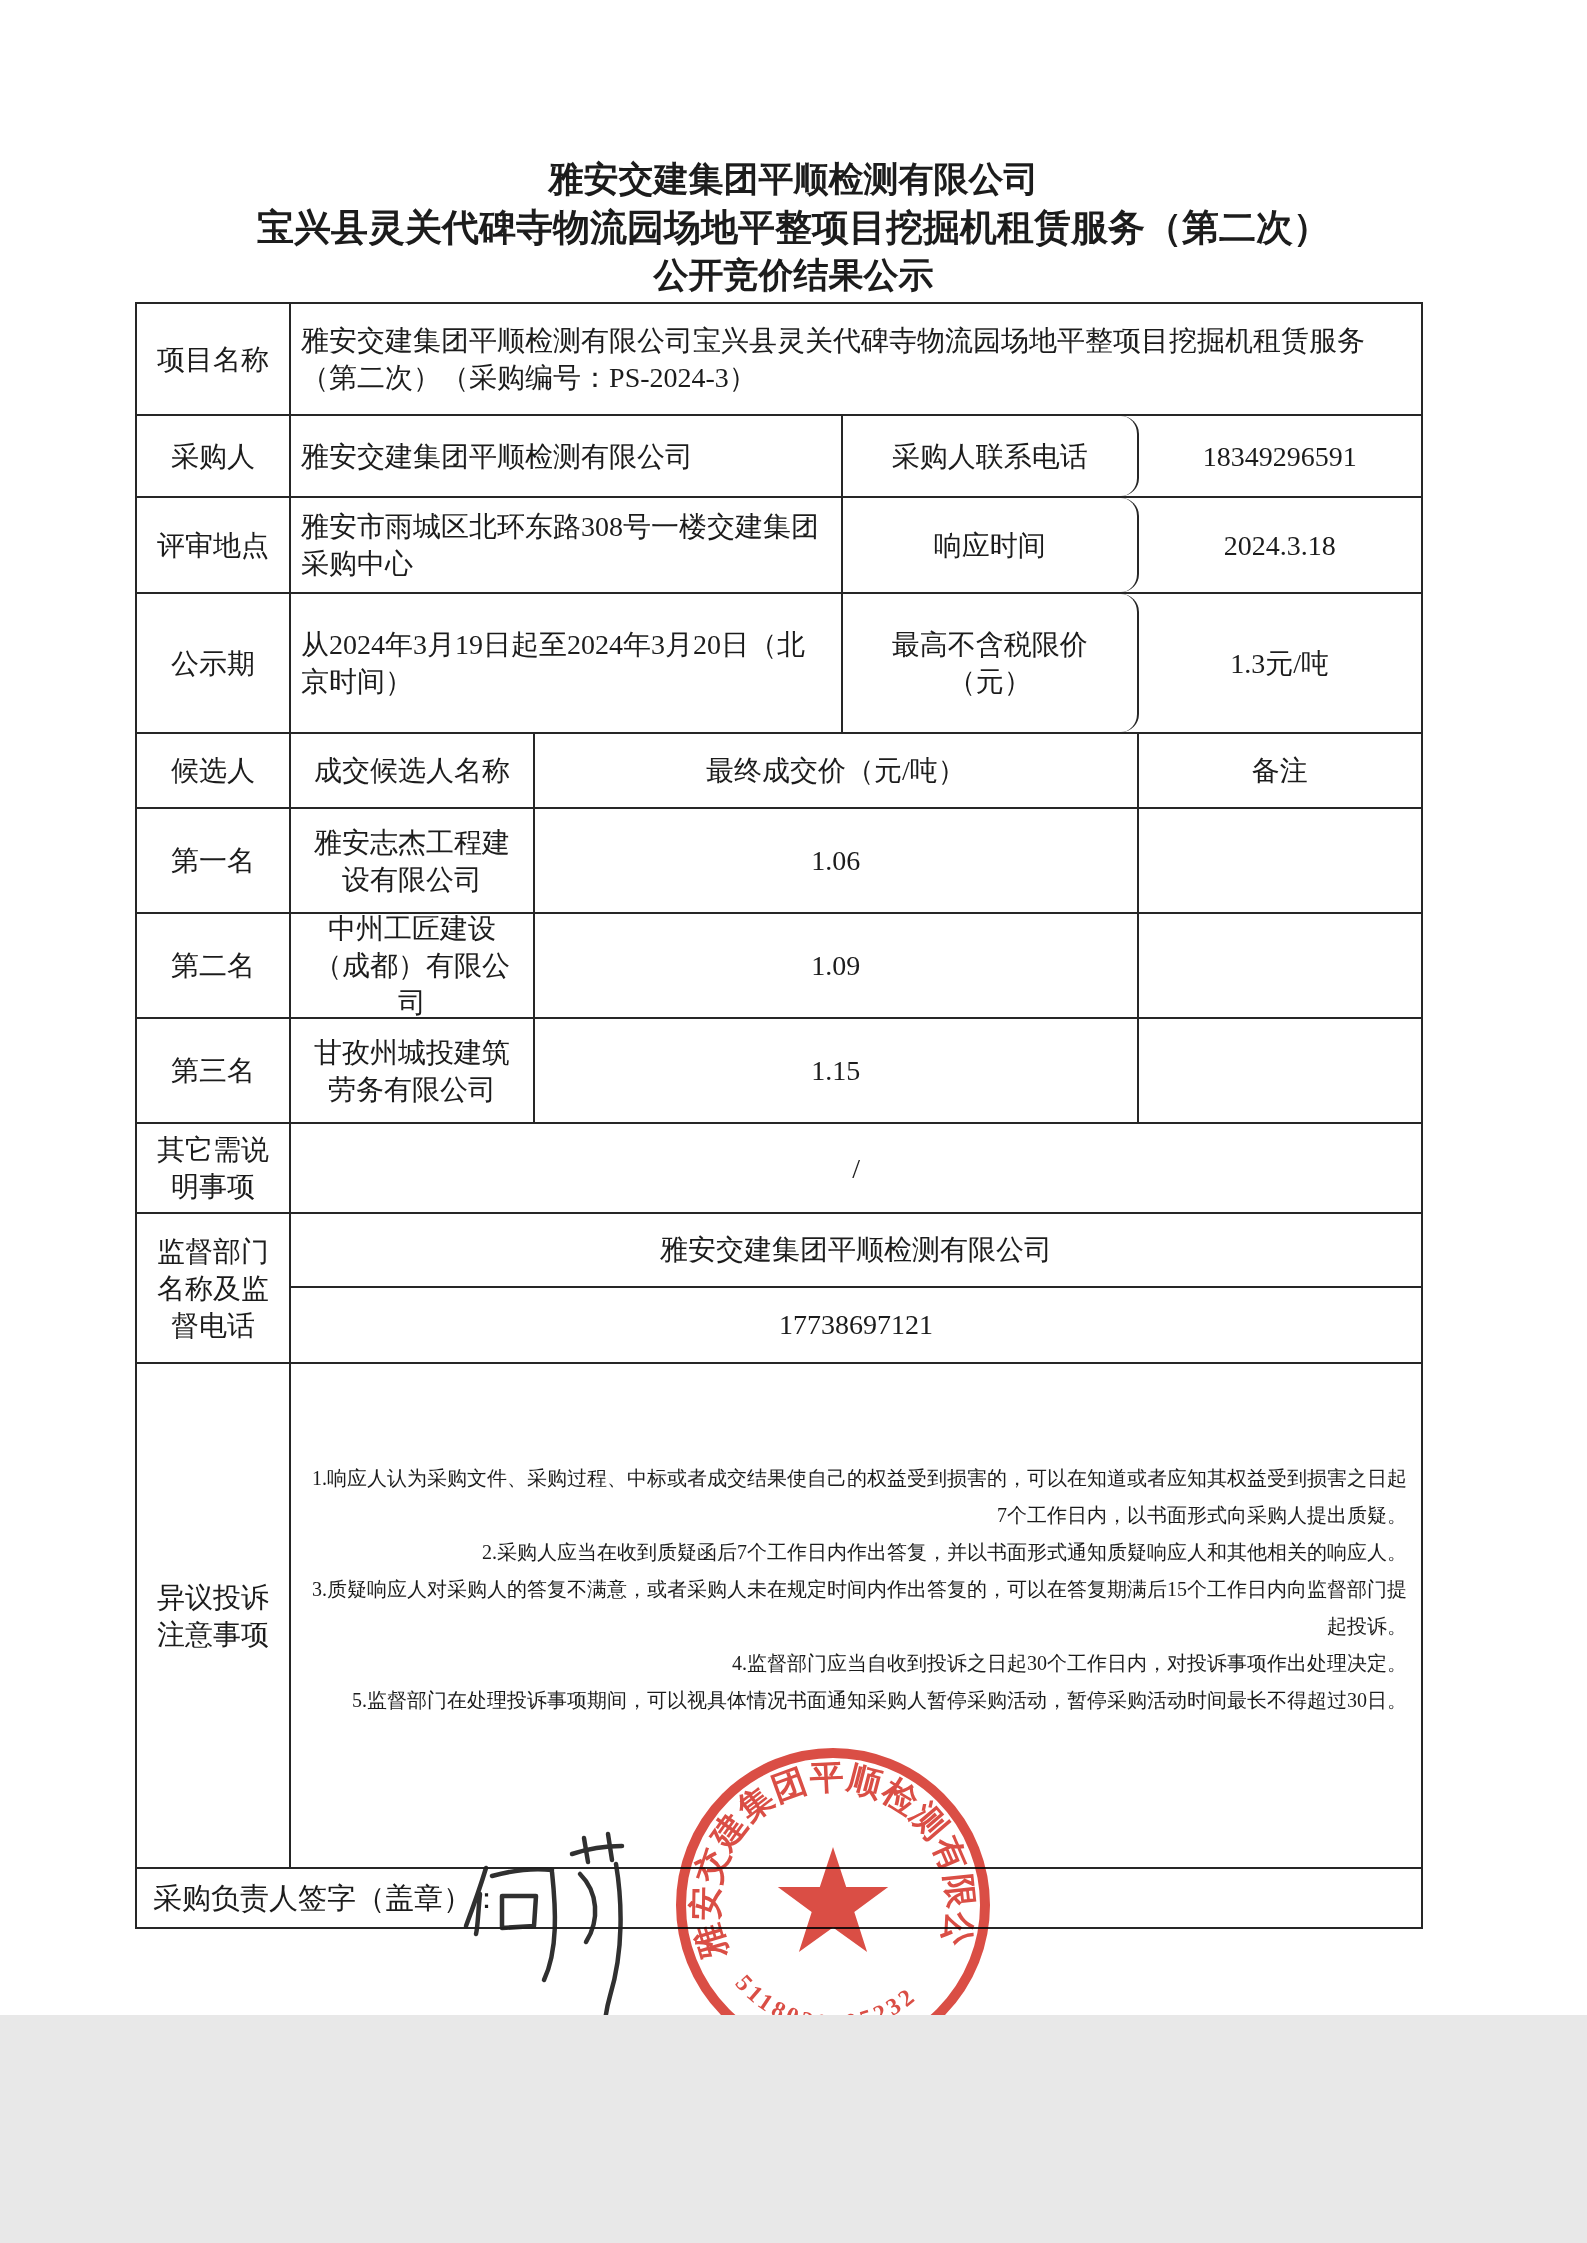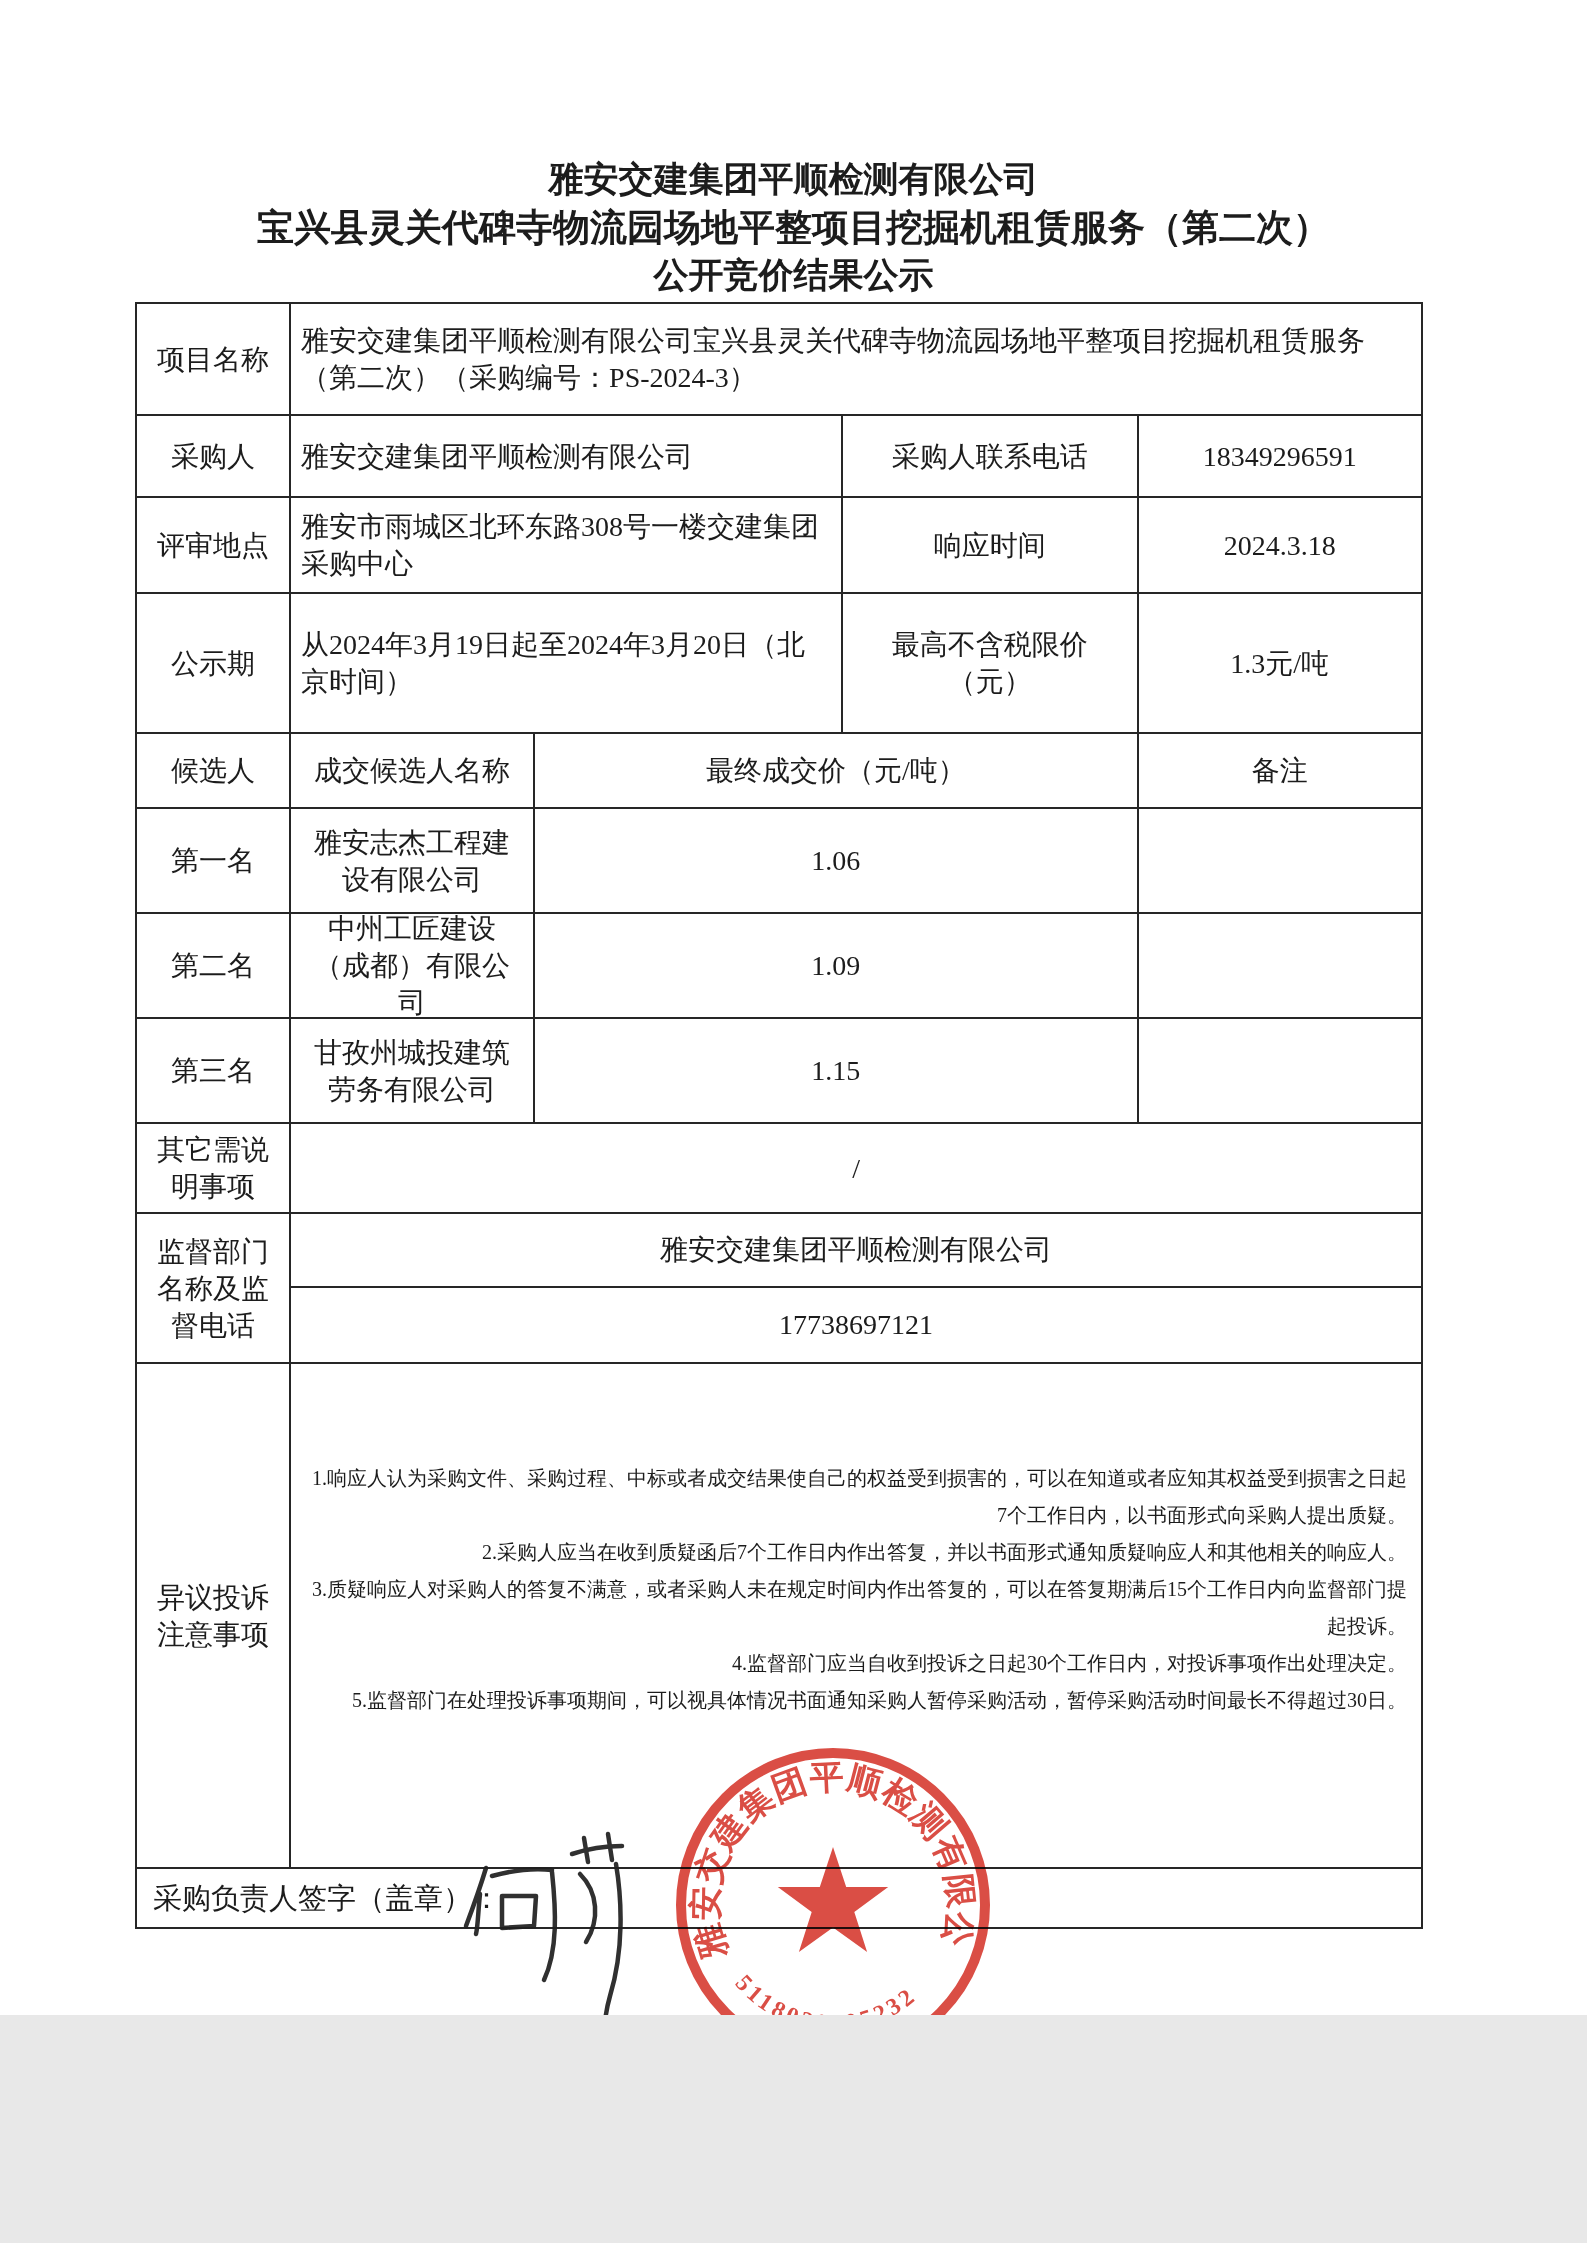--- a/index.html
+++ b/index.html
@@ -27,21 +27,21 @@
   .row:last-child{border-bottom:none;}
   .cell{
     box-sizing:border-box;border-right:2px solid #262626;
     display:flex;align-items:center;justify-content:center;
     text-align:center;padding:4px 10px;line-height:37px;
   }
   .cell:last-child{border-right:none;}
   .cell.left{justify-content:flex-start;text-align:left;}
   .w-label{width:12%;}
   .w-val{width:43%;}
-  .w-k{width:23%;}
+  .w-k{width:23%;border-radius:18px;}
   .w-v{width:22%;}
   .w-name{width:19%;}
   .w-price{width:47%;}
   .w-full{width:100%;}
   .w-rest{width:88%;}
   .r-project{height:112px;}
   .r-purchaser{height:82px;}
   .r-location{height:96px;}
   .r-publicity{height:140px;}
   .r-candhead{height:75px;}

